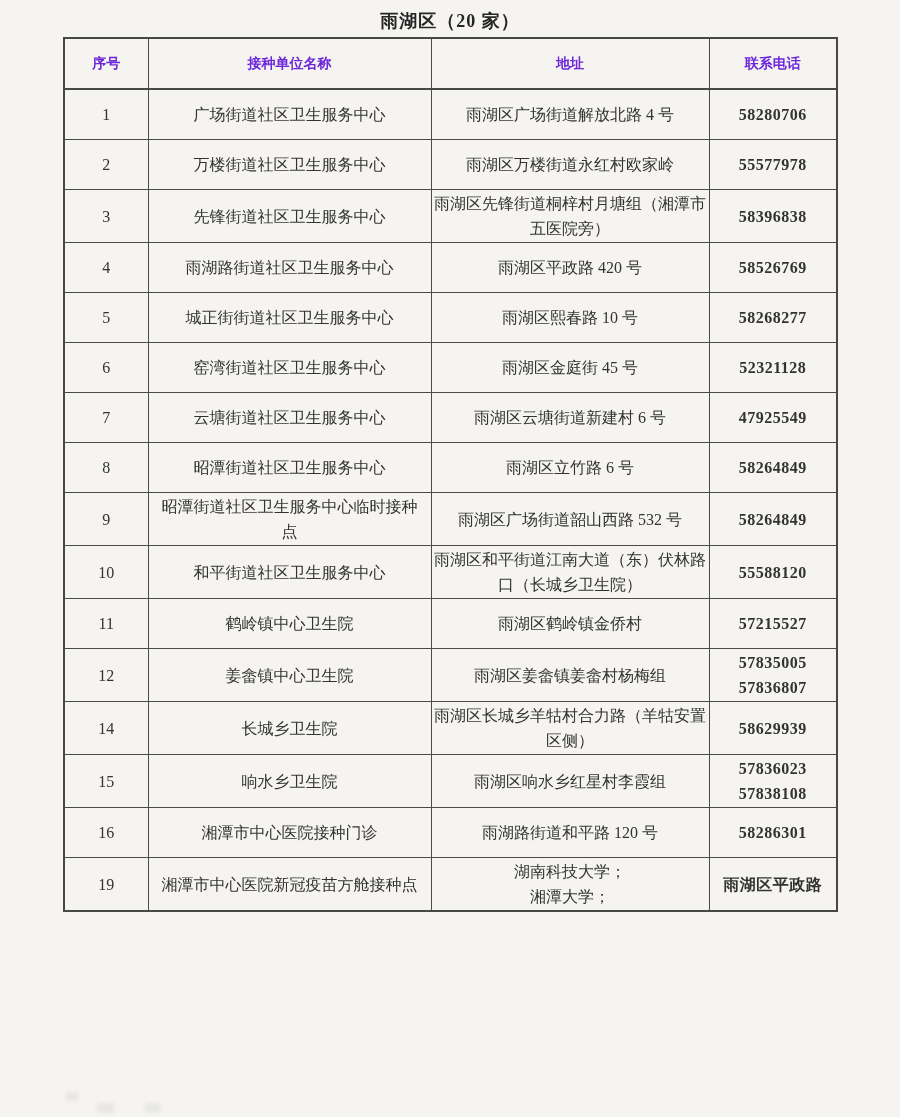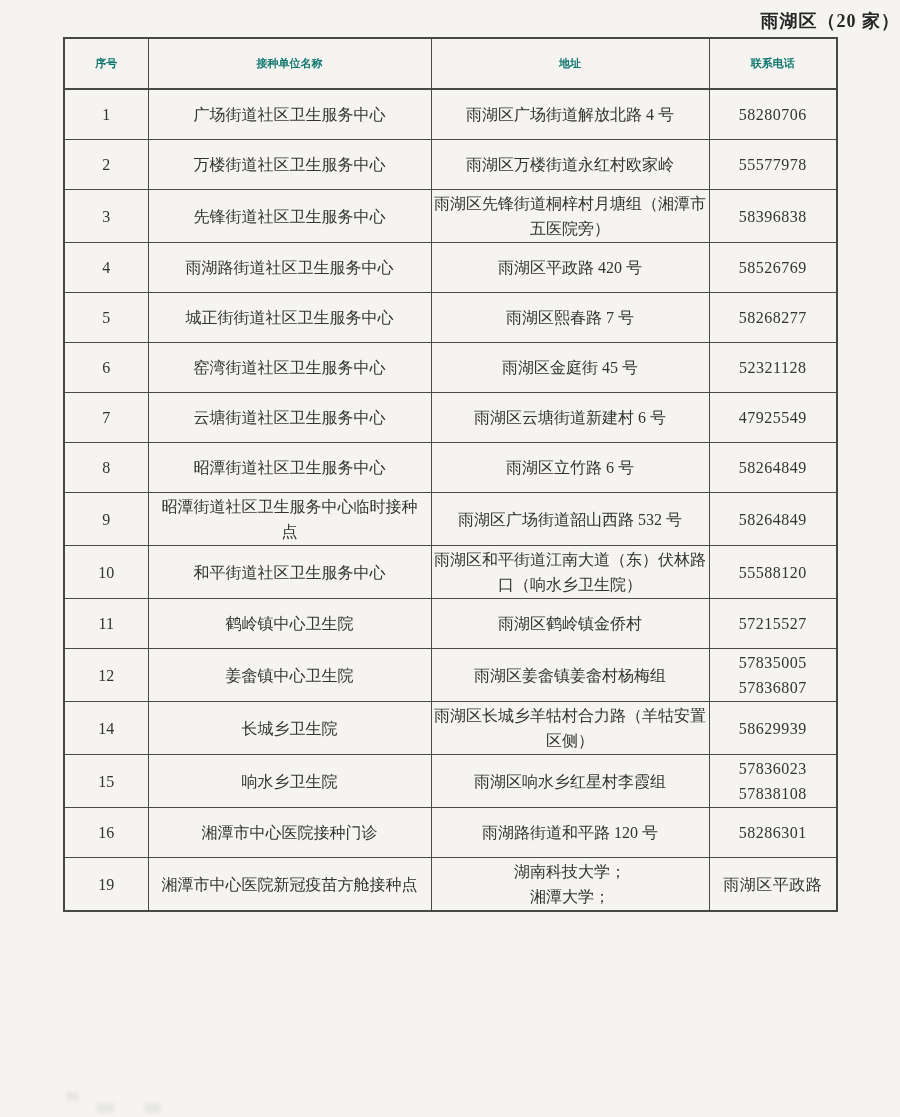--- a/index.html
+++ b/index.html
@@ -13,21 +13,21 @@
     background: #f5f4f1;
     font-family: "Liberation Serif", "DejaVu Serif", serif;
     color: #2e2e2e;
     overflow: hidden;
   }
   .doc-title {
     position: absolute;
     top: 9px;
     left: 0;
     width: 900px;
-    text-align: right;
+    text-align: center;
     font-size: 18px;
     font-weight: bold;
     letter-spacing: 1px;
     color: #262626;
   }
   table.site-table {
     position: absolute;
     left: 63px;
     top: 37px;
     width: 773px;
@@ -38,38 +38,39 @@
   table.site-table th,
   table.site-table td {
     border: 1px solid #4a4a4a;
     text-align: center;
     vertical-align: middle;
     padding: 1px 2px;
     overflow: hidden;
   }
   table.site-table thead th {
     height: 47px;
-    font-size: 11px;
+    font-size: 14px;
     font-weight: bold;
-    color: #0f766e;
+    color: #6d28d9;
     border-bottom: 2px solid #474747;
   }
   table.site-table tbody td {
     height: 47px;
     font-size: 16px;
     color: #333333;
   }
   table.site-table tbody td .line {
     line-height: 25px;
   }
   td.col-no .line {
     font-size: 16px;
   }
   td.col-phone .line {
     letter-spacing: 0.5px;
+    font-weight: bold;
   }
   .smudge {
     position: absolute;
     background: rgba(120, 120, 120, 0.10);
     filter: blur(2px);
     border-radius: 2px;
   }
   #smudge-1 { left: 66px;  top: 1092px; width: 13px; height: 9px;  }
   #smudge-2 { left: 97px;  top: 1103px; width: 17px; height: 10px; }
   #smudge-3 { left: 145px; top: 1103px; width: 16px; height: 10px; }
@@ -155,21 +156,21 @@
           </td>
         </tr>
         <tr>
           <td class="col-no">
             <div class="line">5</div>
           </td>
           <td class="col-name">
             <div class="line">城正街街道社区卫生服务中心</div>
           </td>
           <td class="col-address">
-            <div class="line">雨湖区熙春路 7 号</div>
+            <div class="line">雨湖区熙春路 10 号</div>
           </td>
           <td class="col-phone">
             <div class="line">58268277</div>
           </td>
         </tr>
         <tr>
           <td class="col-no">
             <div class="line">6</div>
           </td>
           <td class="col-name">
@@ -227,21 +228,21 @@
         </tr>
         <tr>
           <td class="col-no">
             <div class="line">10</div>
           </td>
           <td class="col-name">
             <div class="line">和平街道社区卫生服务中心</div>
           </td>
           <td class="col-address">
             <div class="line">雨湖区和平街道江南大道（东）伏林路</div>
-            <div class="line">口（响水乡卫生院）</div>
+            <div class="line">口（长城乡卫生院）</div>
           </td>
           <td class="col-phone">
             <div class="line">55588120</div>
           </td>
         </tr>
         <tr>
           <td class="col-no">
             <div class="line">11</div>
           </td>
           <td class="col-name">

